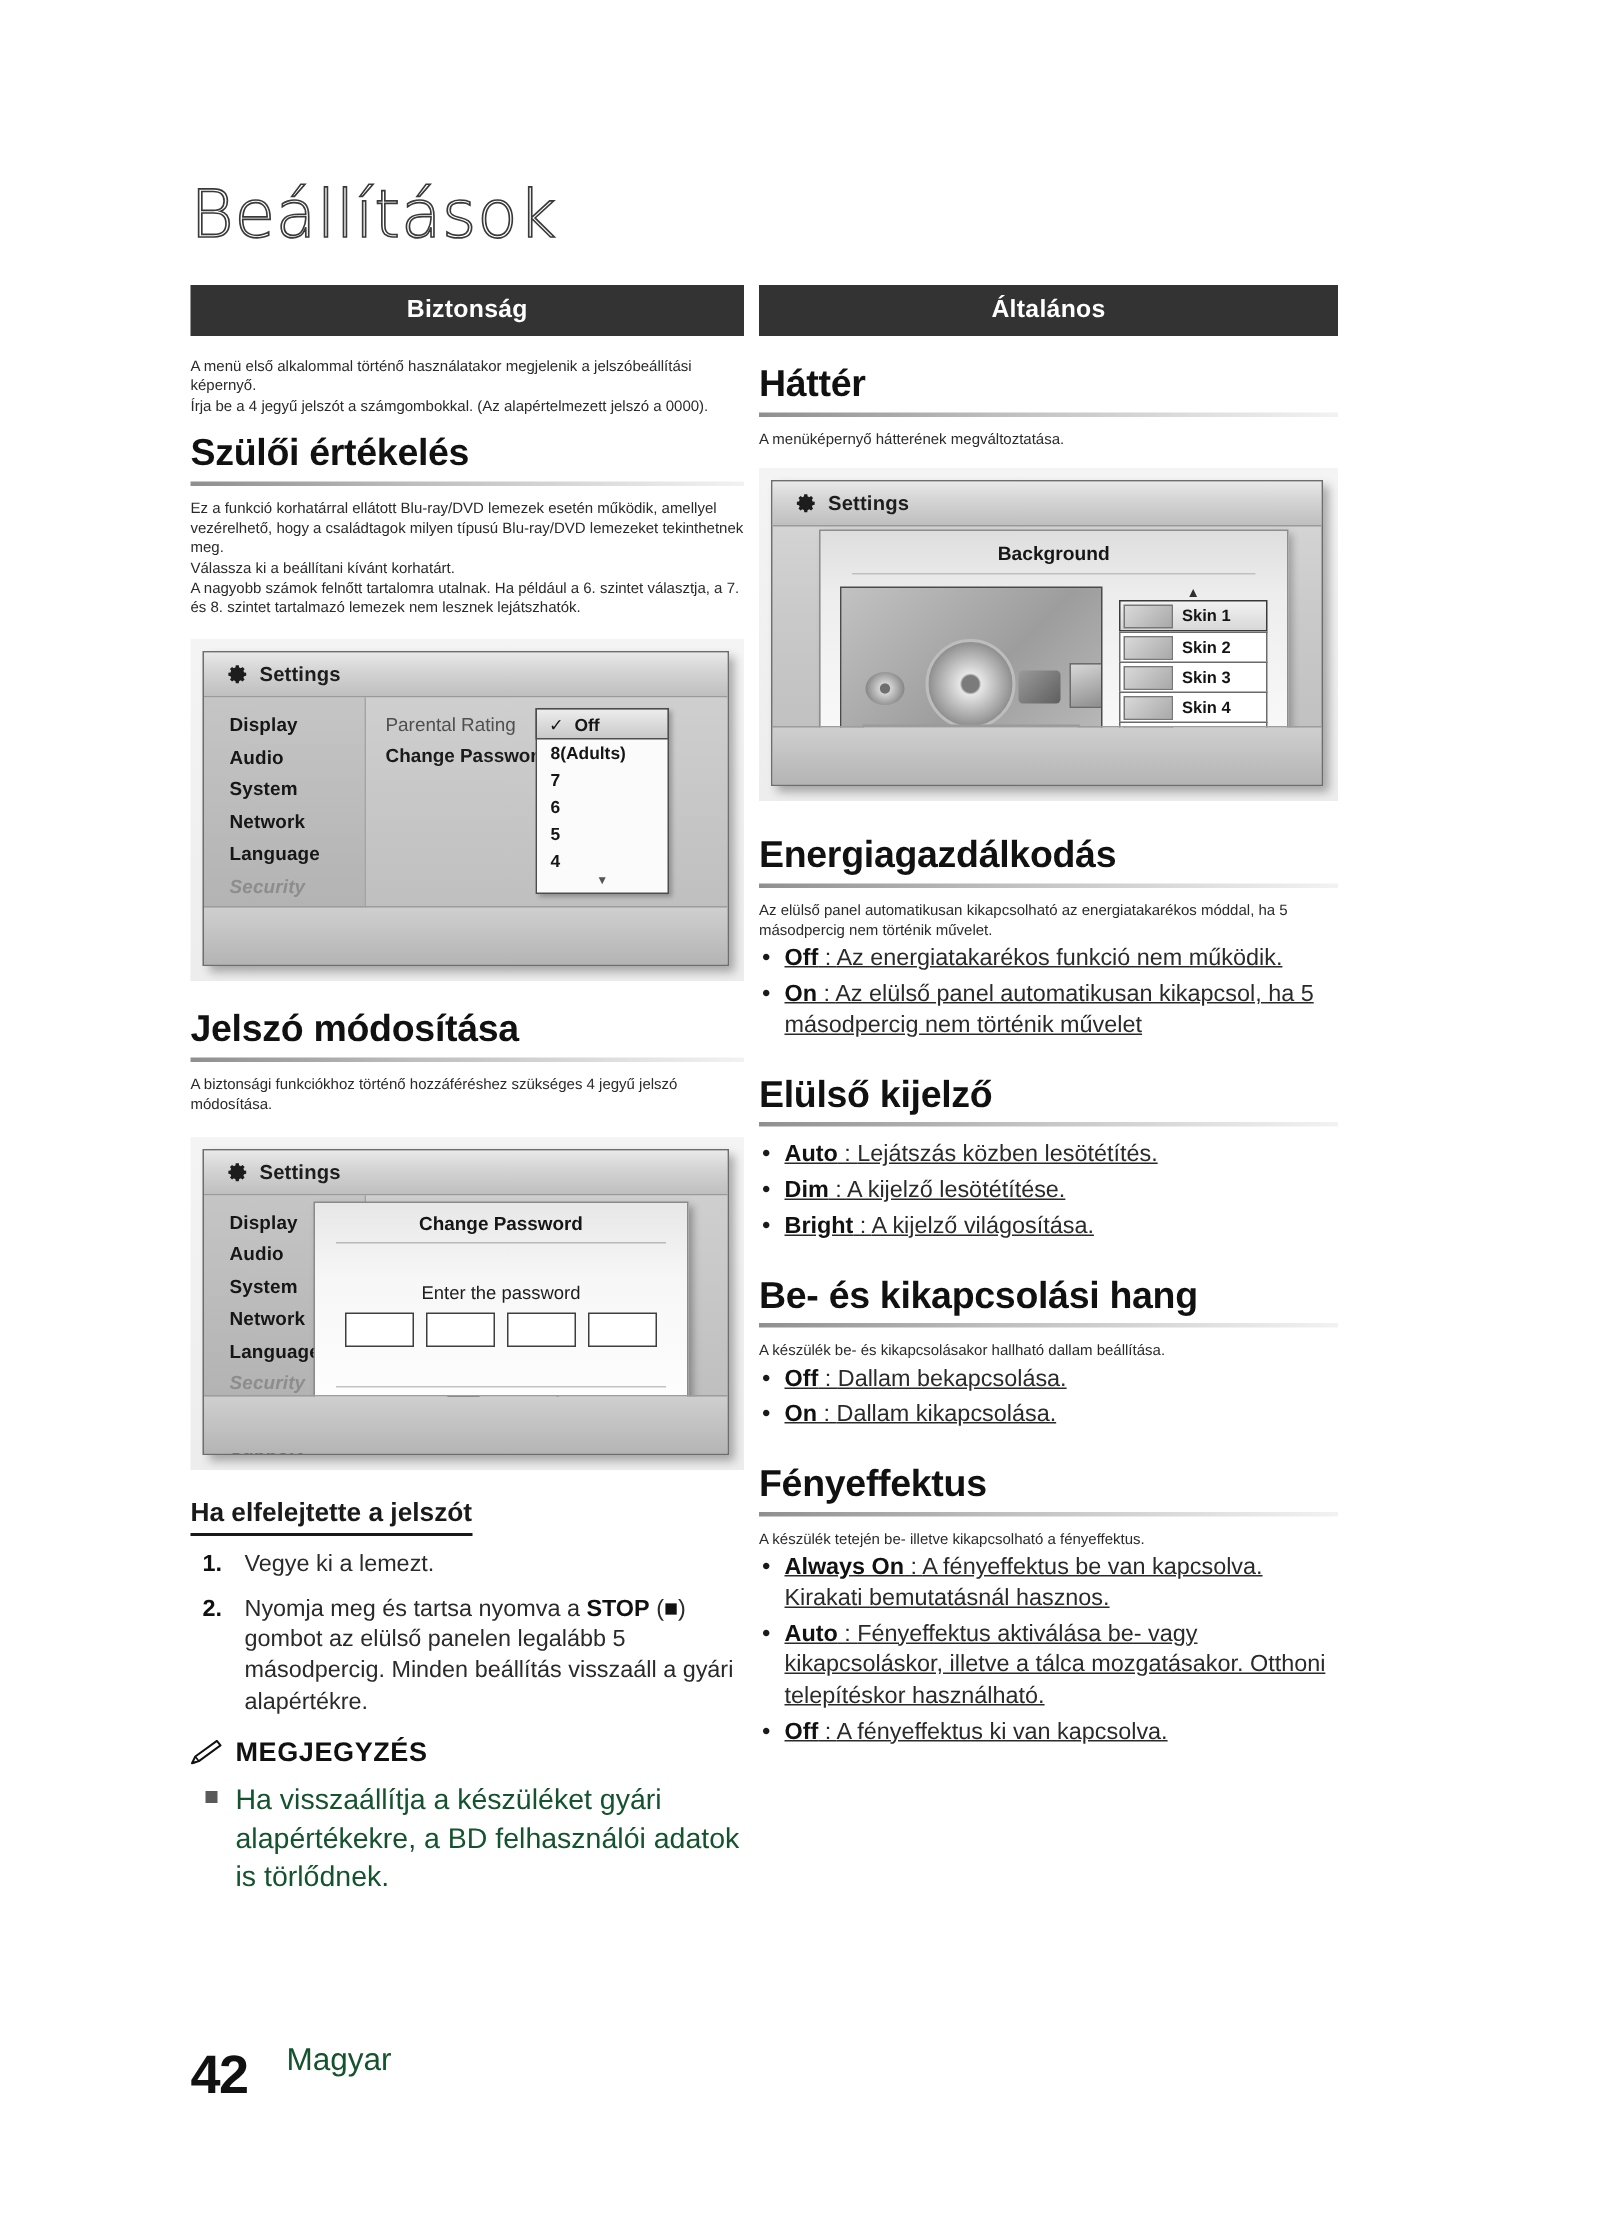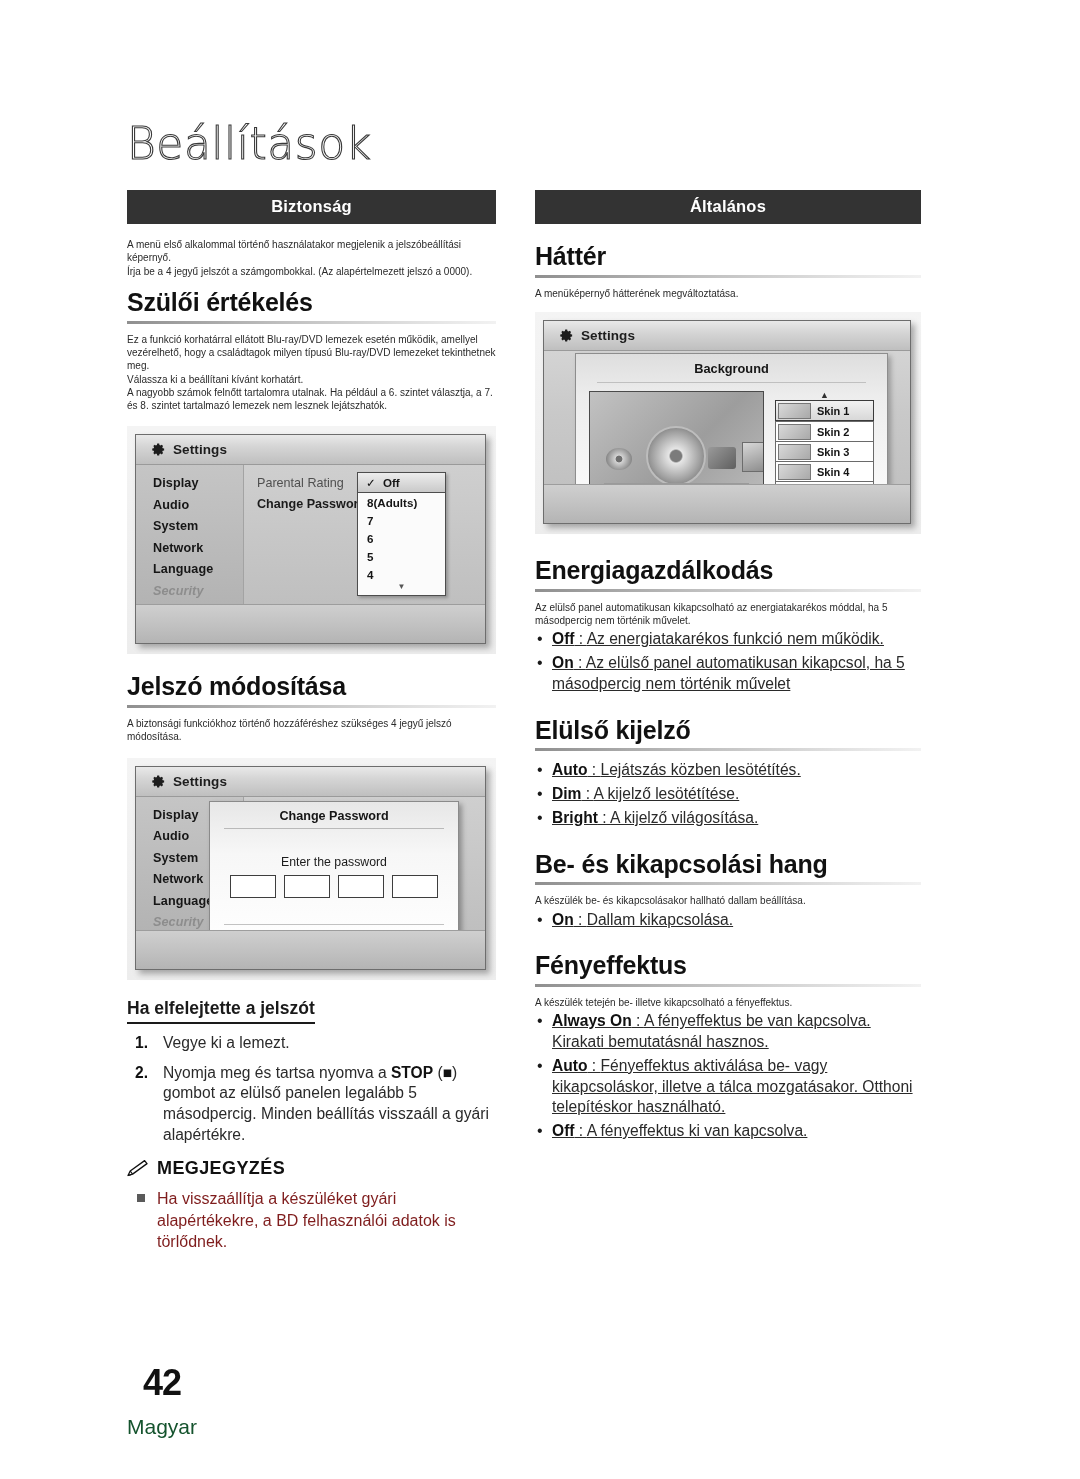--- a/index.html
+++ b/index.html
@@ -20,21 +20,21 @@
     font-size:44px;font-weight:300;letter-spacing:.5px;
     color:#ffffff;
     -webkit-text-stroke:1.1px #3a3a3a;
     font-family:"DejaVu Sans",sans-serif;
     line-height:1;
   }
 
   
   .col{position:absolute;top:190px;}
   .col-left{left:127px;width:369px;}
-  .col-right{left:535px;width:386px;}
+  .col-right{left:506px;width:386px;}
 
   
   .band{
     background:#333333;color:#ffffff;
     text-align:center;
     font-size:16.5px;font-weight:bold;
     padding:7px 0 8px 0;
     letter-spacing:.2px;
   }
 
@@ -82,30 +82,30 @@
   }
 
   .note-head{
     display:flex;align-items:center;gap:8px;
     margin-top:13px;
     font-size:18px;font-weight:bold;letter-spacing:.4px;color:#111;
   }
   .note-list{margin:9px 0 0 0;padding:0;list-style:none;}
   .note-list li{
     position:relative;padding-left:30px;
-    font-size:16px;line-height:1.33;color:#7f1d1d;
+    font-size:19px;line-height:1.33;color:#14532d;
   }
   .note-list li:before{
     content:"";position:absolute;left:10px;top:6px;
     width:8px;height:8px;background:#5a5a5a;
   }
 
   .footer{
     position:absolute;left:127px;top:1362px;
-    display:flex;align-items:center;gap:11px;flex-direction:column;
+    display:flex;align-items:flex-start;gap:26px;
   }
   .footer .pg{font-size:36px;font-weight:bold;color:#111;letter-spacing:-1px;}
   .footer .lang{font-size:21px;color:#14532d;}
 
   
   .osd{
     position:relative;
     background:linear-gradient(#f4f4f4,#ededed);
     padding:8px 10px 10px 8px;
     box-sizing:border-box;
@@ -464,20 +464,21 @@
       <li><b>Auto</b><span> : </span><span>Lejátszás közben lesötétítés.</span></li>
       <li><b>Dim</b><span> : </span><span>A kijelző lesötétítése.</span></li>
       <li><b>Bright</b><span> : </span><span>A kijelző világosítása.</span></li>
     </ul>
 
     <div class="gap18"></div>
     <h2 class="sec">Be- és kikapcsolási hang</h2>
     <div class="rule"></div>
     <p class="body">A készülék be- és kikapcsolásakor hallható dallam beállítása.</p>
     <ul class="bullets">
+      <li><b>Off</b><span> : </span><span>Dallam bekapcsolása.</span></li>
       <li><b>On</b><span> : </span><span>Dallam kikapcsolása.</span></li>
     </ul>
 
     <div class="gap18"></div>
     <h2 class="sec">Fényeffektus</h2>
     <div class="rule"></div>
     <p class="body">A készülék tetején be- illetve kikapcsolható a fényeffektus.</p>
     <ul class="bullets">
       <li><b>Always On</b><span> : </span><span>A fényeffektus be van kapcsolva. Kirakati bemutatásnál hasznos.</span></li>
       <li><b>Auto</b><span> : </span><span>Fényeffektus aktiválása be- vagy kikapcsoláskor, illetve a tálca mozgatásakor. Otthoni telepítéskor használható.</span></li>

